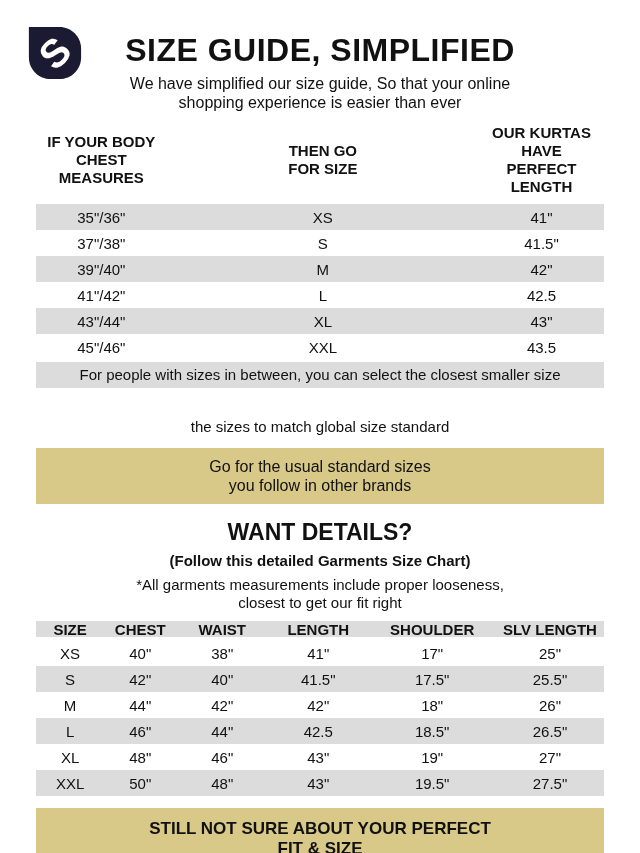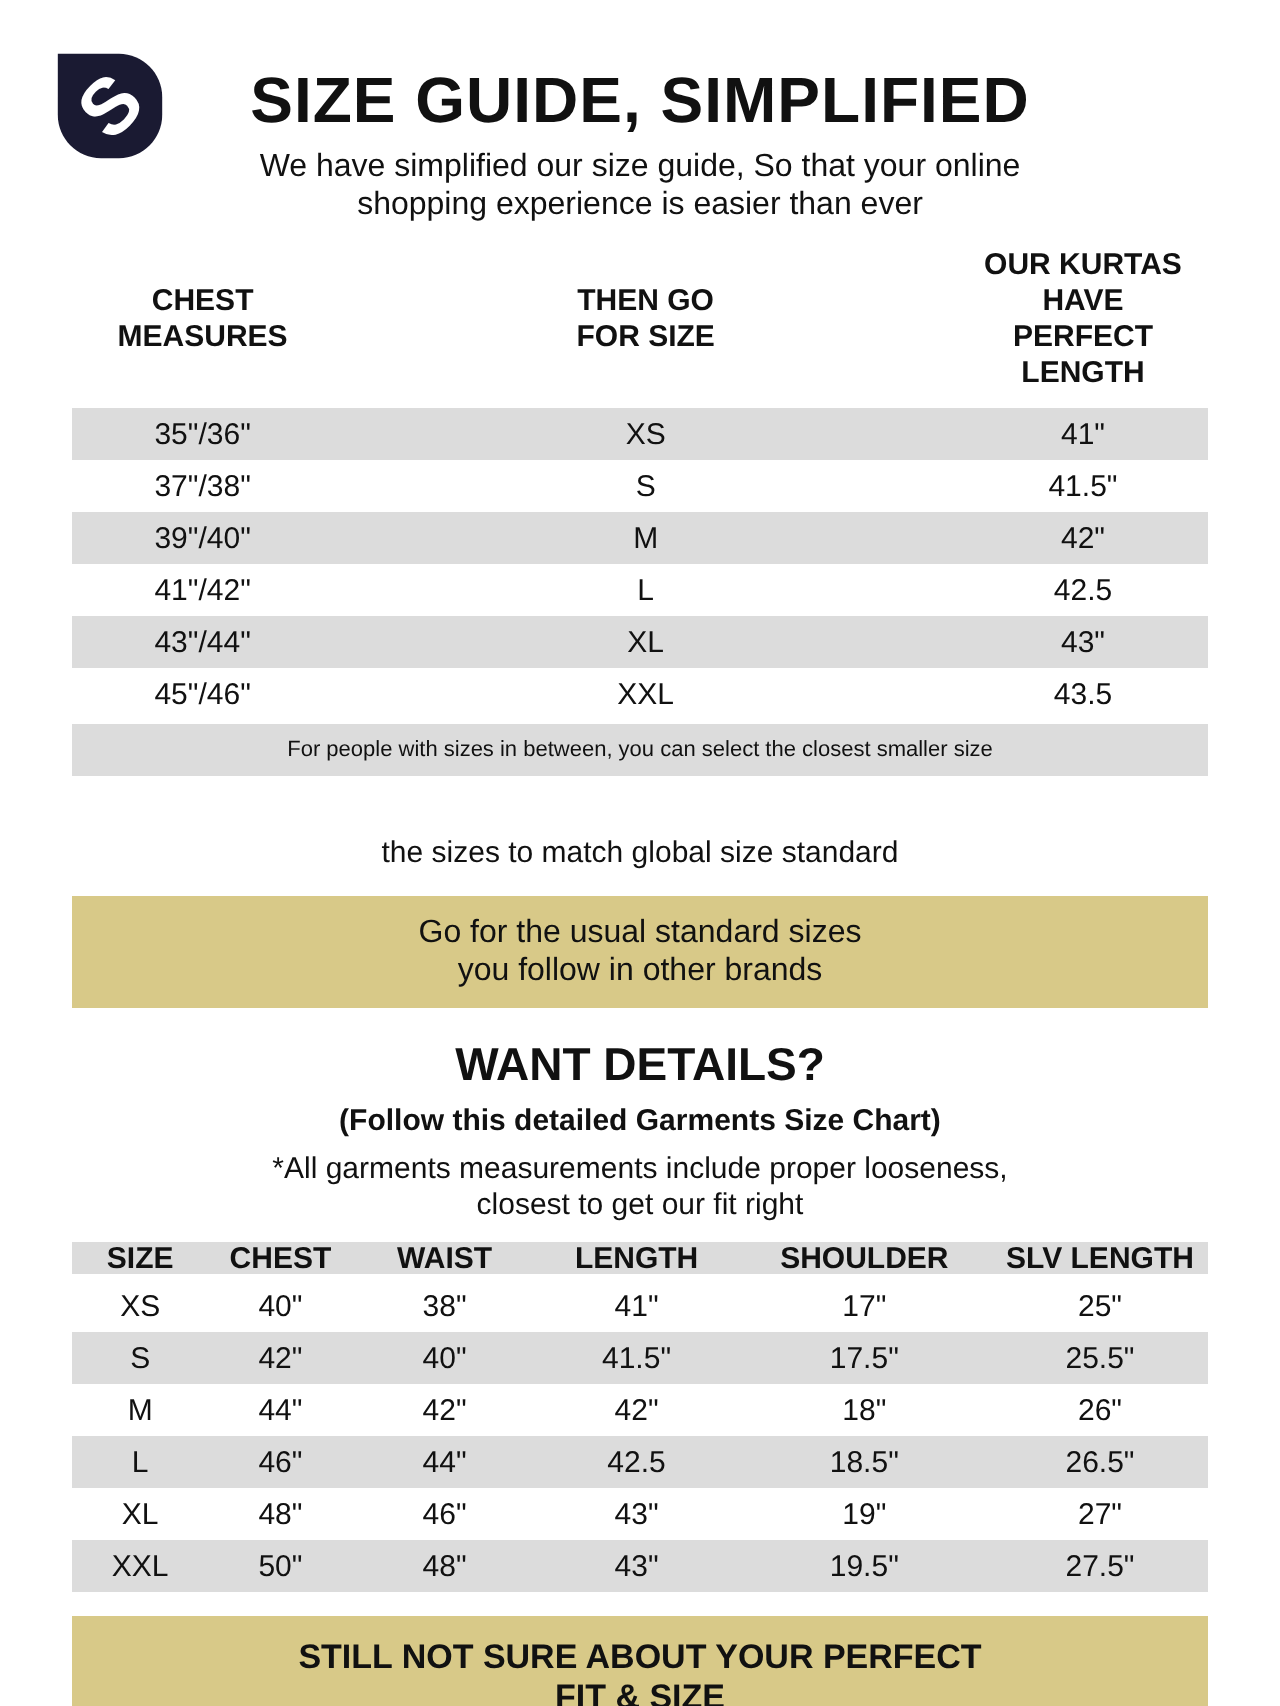--- a/index.html
+++ b/index.html
@@ -18,21 +18,21 @@
   .hcell{display:flex;flex-direction:column;justify-content:center;}
   .w1{width:23%;}.w2{width:55%;}.w3{width:22%;}
 
   .rows{margin-top:8px;}
   .trow{display:flex;height:26px;align-items:center;font-size:15px;}
   .trow.gray{background:#dcdcdc;}
   .tcell{text-align:center;}
   .trow.head{font-weight:bold;height:16px;margin-bottom:3px;}
 
   .note-row{background:#dcdcdc;height:26px;line-height:26px;text-align:center;
-            font-size:11px;margin-top:2px;}
+            font-size:15px;margin-top:2px;}
 
   .para{text-align:center;font-size:15px;line-height:18px;margin:12px 0 0;}
 
   .banner{background:#d8c988;margin:12px 36px 0;text-align:center;}
   .banner-standard{padding:9px 0;font-weight:normal;font-size:16px;line-height:19px;}
 
   .details-heading{font-size:23px;font-weight:bold;text-align:center;margin:15px 0 0;}
   .details-sub{font-weight:bold;font-size:15px;text-align:center;margin:6px 0 0;}
   .loose-note{font-size:15px;line-height:18px;text-align:center;margin:7px 0 0;}
 
@@ -51,20 +51,21 @@
       <text x="30" y="45" text-anchor="middle" font-size="44" font-weight="bold" font-family="Liberation Sans, sans-serif" fill="#ffffff">S</text>
     </g>
   </svg>
   <h1 class="title">SIZE GUIDE, SIMPLIFIED</h1>
   <p class="subtitle"><span>We have simplified our size guide, So that your online</span><br><span>shopping experience is easier than ever</span></p>
 </div>
 
 <div class="tablewrap">
   <div class="thead">
     <div class="hcell w1">
+      <span>IF YOUR BODY</span>
       <span>CHEST MEASURES</span>
     </div>
     <div class="hcell w2">
       <span>THEN GO</span>
       <span>FOR SIZE</span>
     </div>
     <div class="hcell w3">
       <span>OUR KURTAS HAVE</span>
       <span>PERFECT LENGTH</span>
     </div>

